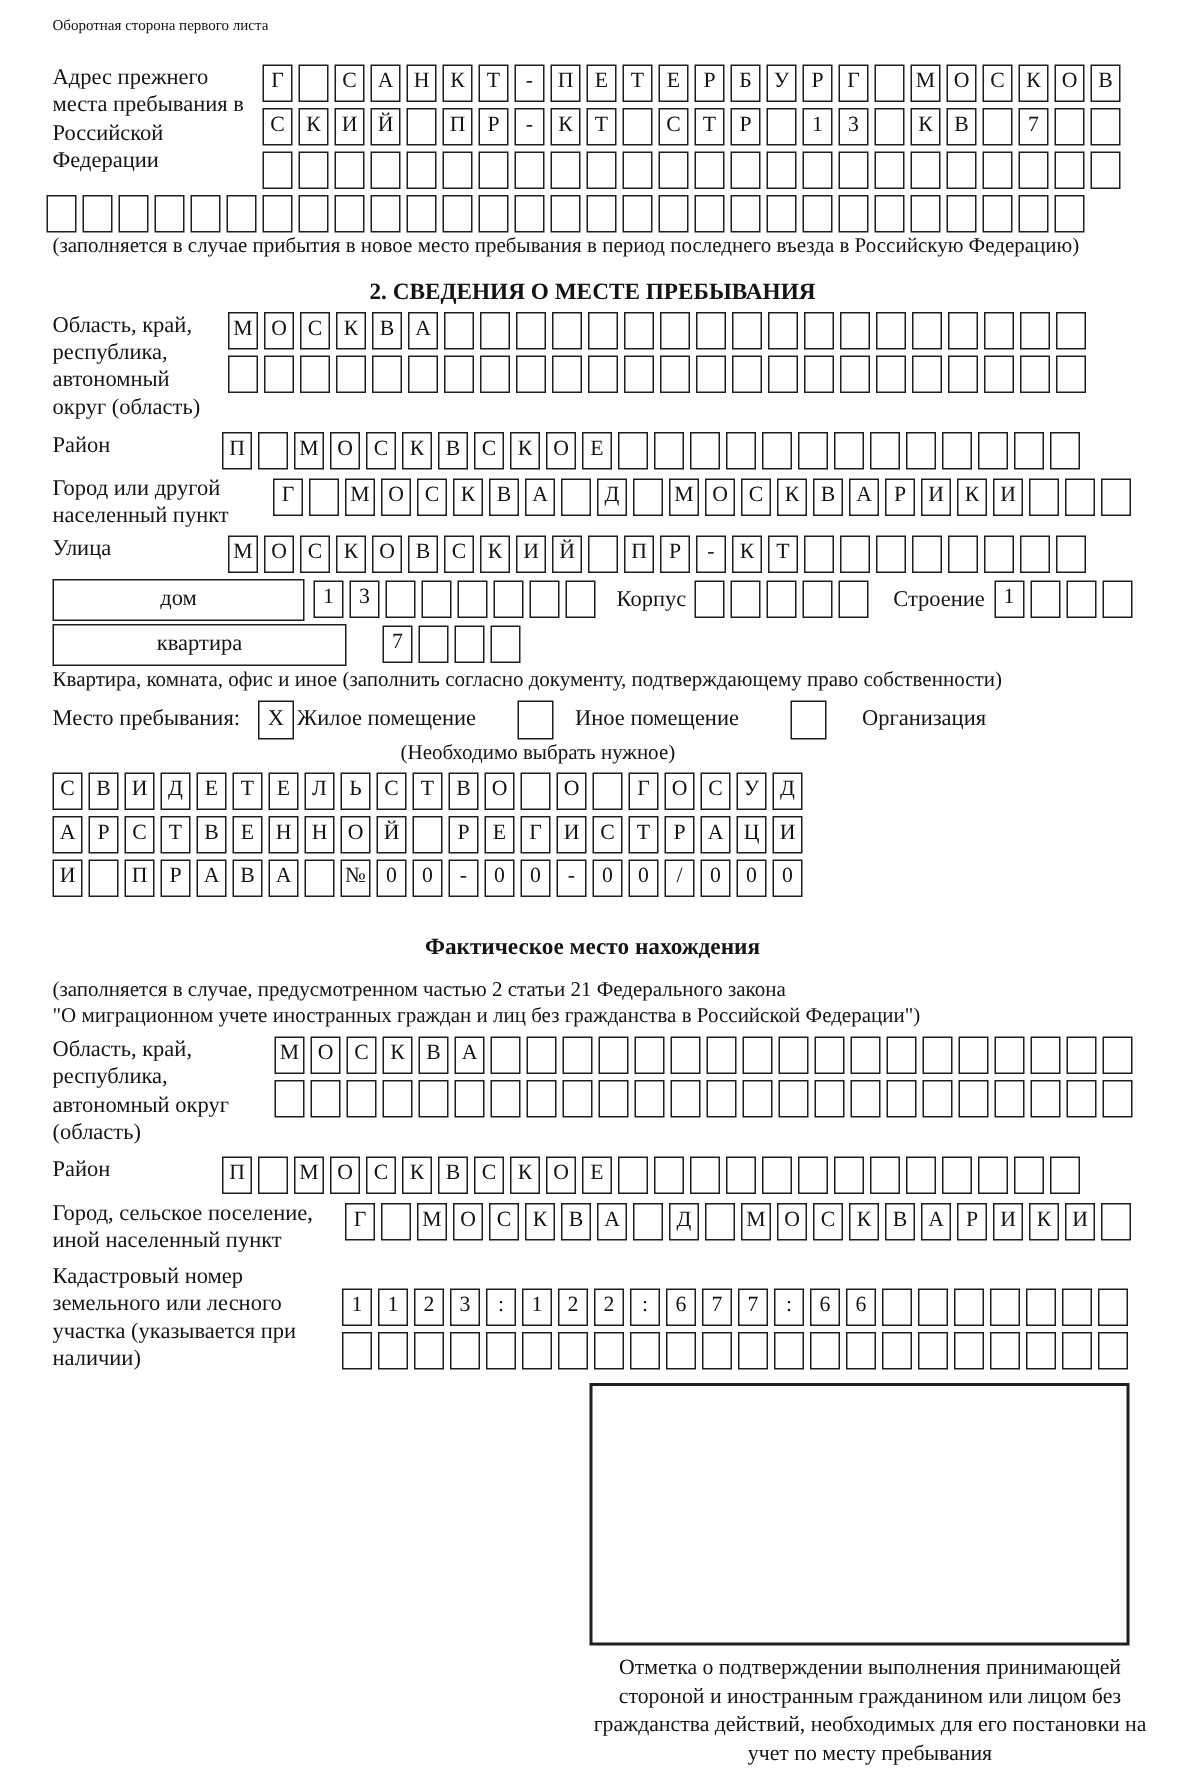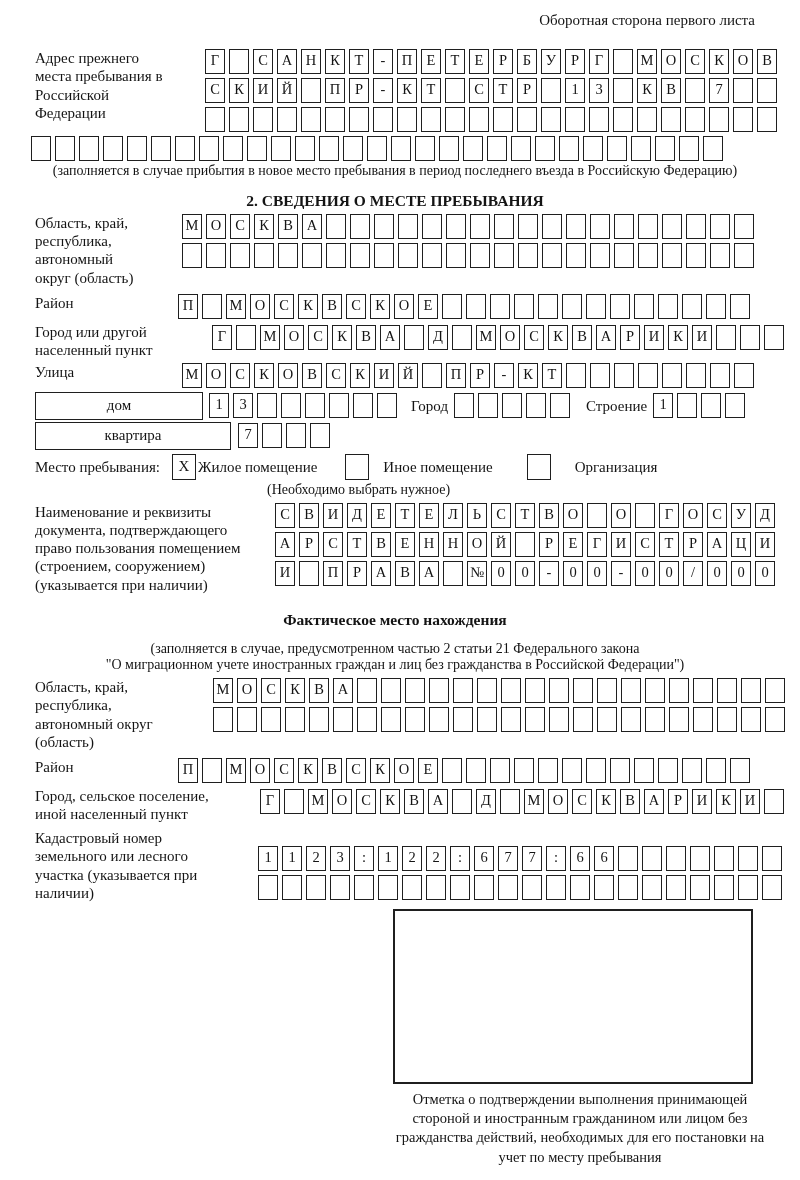--- a/index.html
+++ b/index.html
@@ -4,36 +4,36 @@
 <style>
   html,body { margin:0; padding:0; background:#ffffff; }
   body {
     width:800px; height:1180px;
     font-family:"Liberation Serif", serif;
     color:#141414;
     overflow:hidden;
   }
   .page { box-sizing:border-box; width:800px; padding:12px 45px 0 35px; }
 
-  .header-note { text-align:right; font-size:15px; margin-bottom:20px; }
-
-  .grp { display:flex; align-items:flex-start;gap:30px; }
+  .header-note { font-size:10px; margin-bottom:20px; }
+
+  .grp { display:flex; align-items:flex-start; }
   .lbl { font-size:15px; line-height:1.22; flex-shrink:0; }
   .stack { display:flex; flex-direction:column; gap:4px; }
 
   .boxes { display:flex; gap:4px; flex-wrap:nowrap; }
   .cell {
     box-sizing:border-box; flex:0 0 20px; width:20px; height:25px;
     border:1.7px solid #1f1f1f; background:#fff;
     font-size:14.5px; line-height:21px; text-align:center;
   }
 
   .title { text-align:center; font-weight:bold; font-size:15.5px; }
   .note  { font-size:14px; line-height:1.2; }
-  .note-center { text-align:center; }
+  .note-center { }
 
   .wide-box {
     box-sizing:border-box; border:1.7px solid #1f1f1f; height:28px;
     display:flex; align-items:center; justify-content:center;
     font-size:15px; flex-shrink:0; background:#fff;
   }
   .inline-row { display:flex; align-items:center; }
   .checkbox {
     box-sizing:border-box; width:24px; height:26px; border:1.8px solid #1f1f1f;
     text-align:center; font-size:15px; line-height:23px; flex-shrink:0; background:#fff;
@@ -329,60 +329,60 @@
     <div class="boxes">
         <span class="cell">1</span>
         <span class="cell">3</span>
         <span class="cell"></span>
         <span class="cell"></span>
         <span class="cell"></span>
         <span class="cell"></span>
         <span class="cell"></span>
         <span class="cell"></span>
       </div>
-    <div class="lbl" style="margin-left:8px">Город</div>
+    <div class="lbl" style="margin-left:8px">Корпус</div>
     <div class="boxes">
         <span class="cell"></span>
         <span class="cell"></span>
         <span class="cell"></span>
         <span class="cell"></span>
         <span class="cell"></span>
       </div>
     <div class="lbl" style="margin-left:10px">Строение</div>
     <div class="boxes">
         <span class="cell">1</span>
         <span class="cell"></span>
         <span class="cell"></span>
         <span class="cell"></span>
       </div>
   </div>
 
-  <div class="inline-row mt2" style="gap:7px">
+  <div class="inline-row mt2" style="gap:24px">
     <div class="wide-box" style="width:196px">квартира</div>
     <div class="boxes">
         <span class="cell">7</span>
         <span class="cell"></span>
         <span class="cell"></span>
         <span class="cell"></span>
       </div>
   </div>
+  <div class="note mt2">Квартира, комната, офис и иное (заполнить согласно документу, подтверждающему право собственности)</div>
 
   <div class="inline-row mt4">
     <div class="lbl">Место пребывания:</div>
     <div class="checkbox" style="margin-left:12px">X</div>
     <div class="lbl" style="margin-left:2px">Жилое помещение</div>
     <div class="checkbox" style="margin-left:28px"></div>
     <div class="lbl" style="margin-left:14px">Иное помещение</div>
     <div class="checkbox" style="margin-left:34px"></div>
     <div class="lbl" style="margin-left:24px">Организация</div>
   </div>
   <div class="note mt2" style="margin-left:232px">(Необходимо выбрать нужное)</div>
 
   <div class="grp mt4" style="min-height:104px">
-    <div class="lbl" style="width:210px">Наименование и реквизиты документа, подтверждающего право пользования помещением (строением, сооружением) (указывается при наличии)</div>
     <div class="stack">
       <div class="boxes">
           <span class="cell">С</span>
           <span class="cell">В</span>
           <span class="cell">И</span>
           <span class="cell">Д</span>
           <span class="cell">Е</span>
           <span class="cell">Т</span>
           <span class="cell">Е</span>
           <span class="cell">Л</span>

